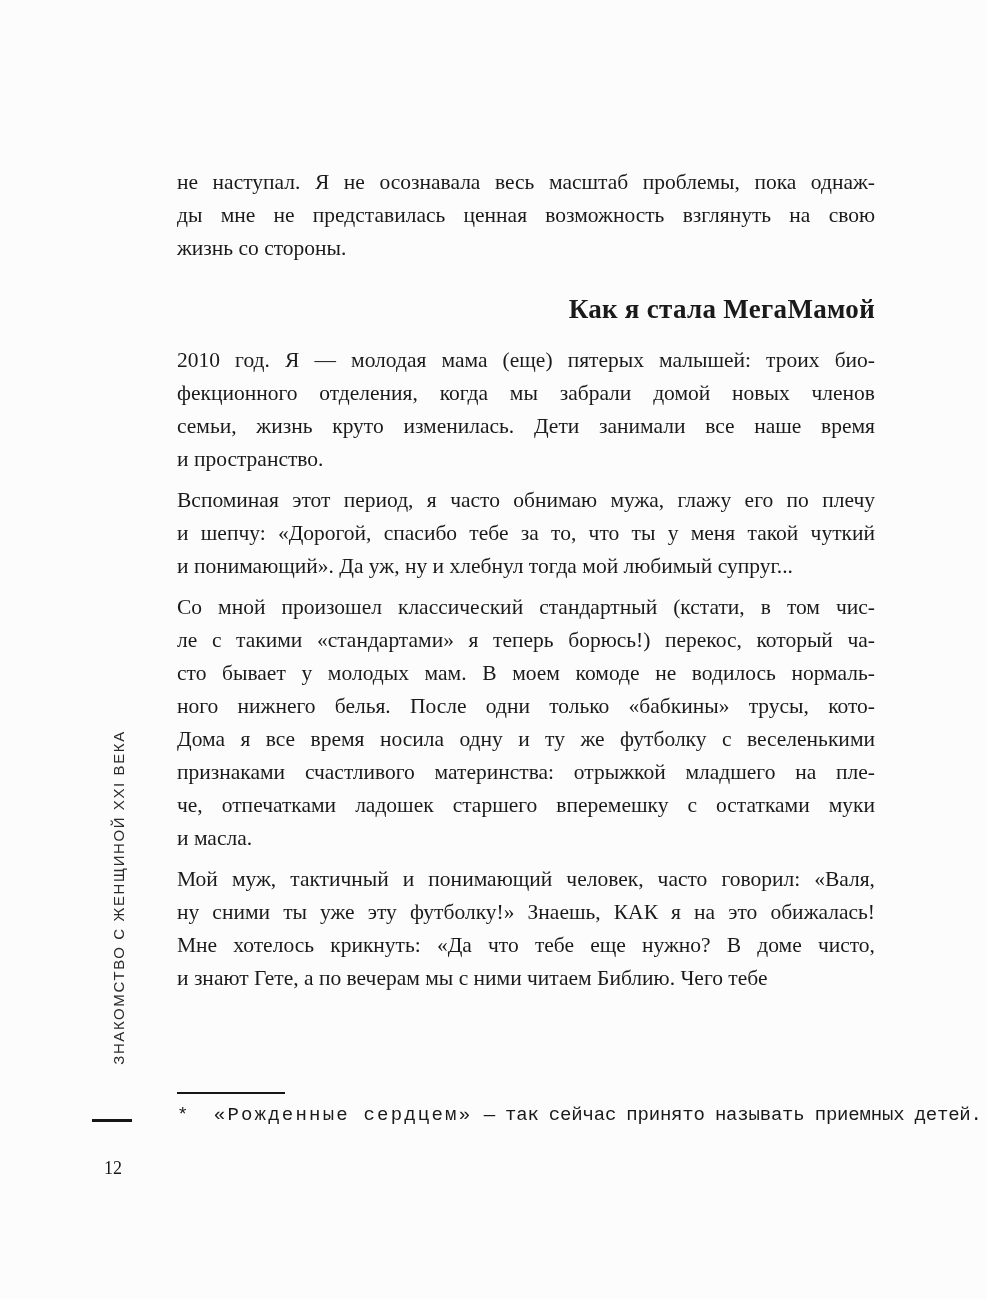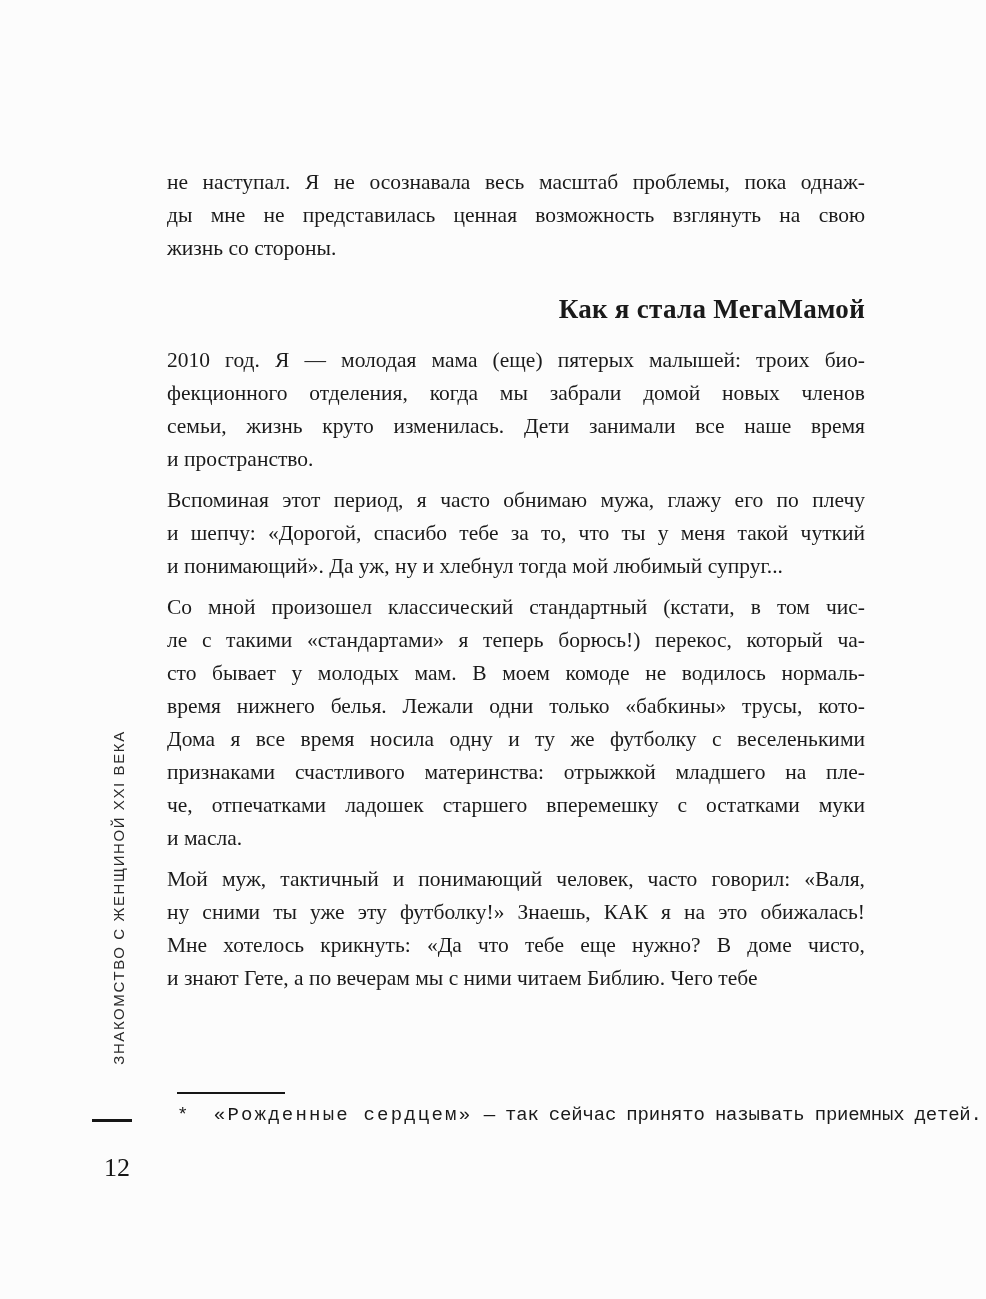--- a/index.html
+++ b/index.html
@@ -7,21 +7,21 @@
     position: relative;
     width: 986px;
     height: 1299px;
     background: #fcfcfc;
     color: #1a1a1a;
     font-family: "Liberation Serif", "DejaVu Serif", serif;
     overflow: hidden;
   }
   .text-column {
     position: absolute;
-    left: 167px;
+    left: 177px;
     top: 166px;
     width: 698px;
   }
   .para { margin: 0 0 8px 0; }
   .line {
     font-size: 21.5px;
     line-height: 33px;
     white-space: nowrap;
     text-align: justify;
     text-align-last: justify;
@@ -79,21 +79,21 @@
     left: 92px;
     top: 1119px;
     width: 40px;
     height: 3px;
     background: #161616;
   }
   .page-number {
     position: absolute;
     left: 104px;
     top: 1153px;
-    font-size: 26px;
+    font-size: 18px;
     line-height: 30px;
     color: #161616;
   }
 </style>
 </head>
 <body>
 
 <div class="page">
 
   <div class="sidebar-text">ЗНАКОМСТВО С ЖЕНЩИНОЙ XXI ВЕКА</div>
@@ -115,21 +115,21 @@
       </div>
     <div class="para">
         <div class="line">Вспоминая этот период, я часто обнимаю мужа, глажу его по плечу</div>
         <div class="line">и шепчу: «Дорогой, спасибо тебе за то, что ты у меня такой чуткий</div>
         <div class="line last">и понимающий». Да уж, ну и хлебнул тогда мой любимый супруг...</div>
       </div>
     <div class="para">
         <div class="line">Со мной произошел классический стандартный (кстати, в том чис-</div>
         <div class="line">ле с такими «стандартами» я теперь борюсь!) перекос, который ча-</div>
         <div class="line">сто бывает у молодых мам. В моем комоде не водилось нормаль-</div>
-        <div class="line">время нижнего белья. Лежали одни только «бабкины» трусы, кото-</div>
+        <div class="line">ного нижнего белья. После одни только «бабкины» трусы, кото-</div>
         <div class="line">Дома я все время носила одну и ту же футболку с веселенькими</div>
         <div class="line">признаками счастливого материнства: отрыжкой младшего на пле-</div>
         <div class="line">че, отпечатками ладошек старшего вперемешку с остатками муки</div>
         <div class="line last">и масла.</div>
       </div>
     <div class="para">
         <div class="line">Мой муж, тактичный и понимающий человек, часто говорил: «Валя,</div>
         <div class="line">ну сними ты уже эту футболку!» Знаешь, КАК я на это обижалась!</div>
         <div class="line">Мне хотелось крикнуть: «Да что тебе еще нужно? В доме чисто,</div>
         <div class="line last">и знают Гете, а по вечерам мы с ними читаем Библию. Чего тебе</div>

